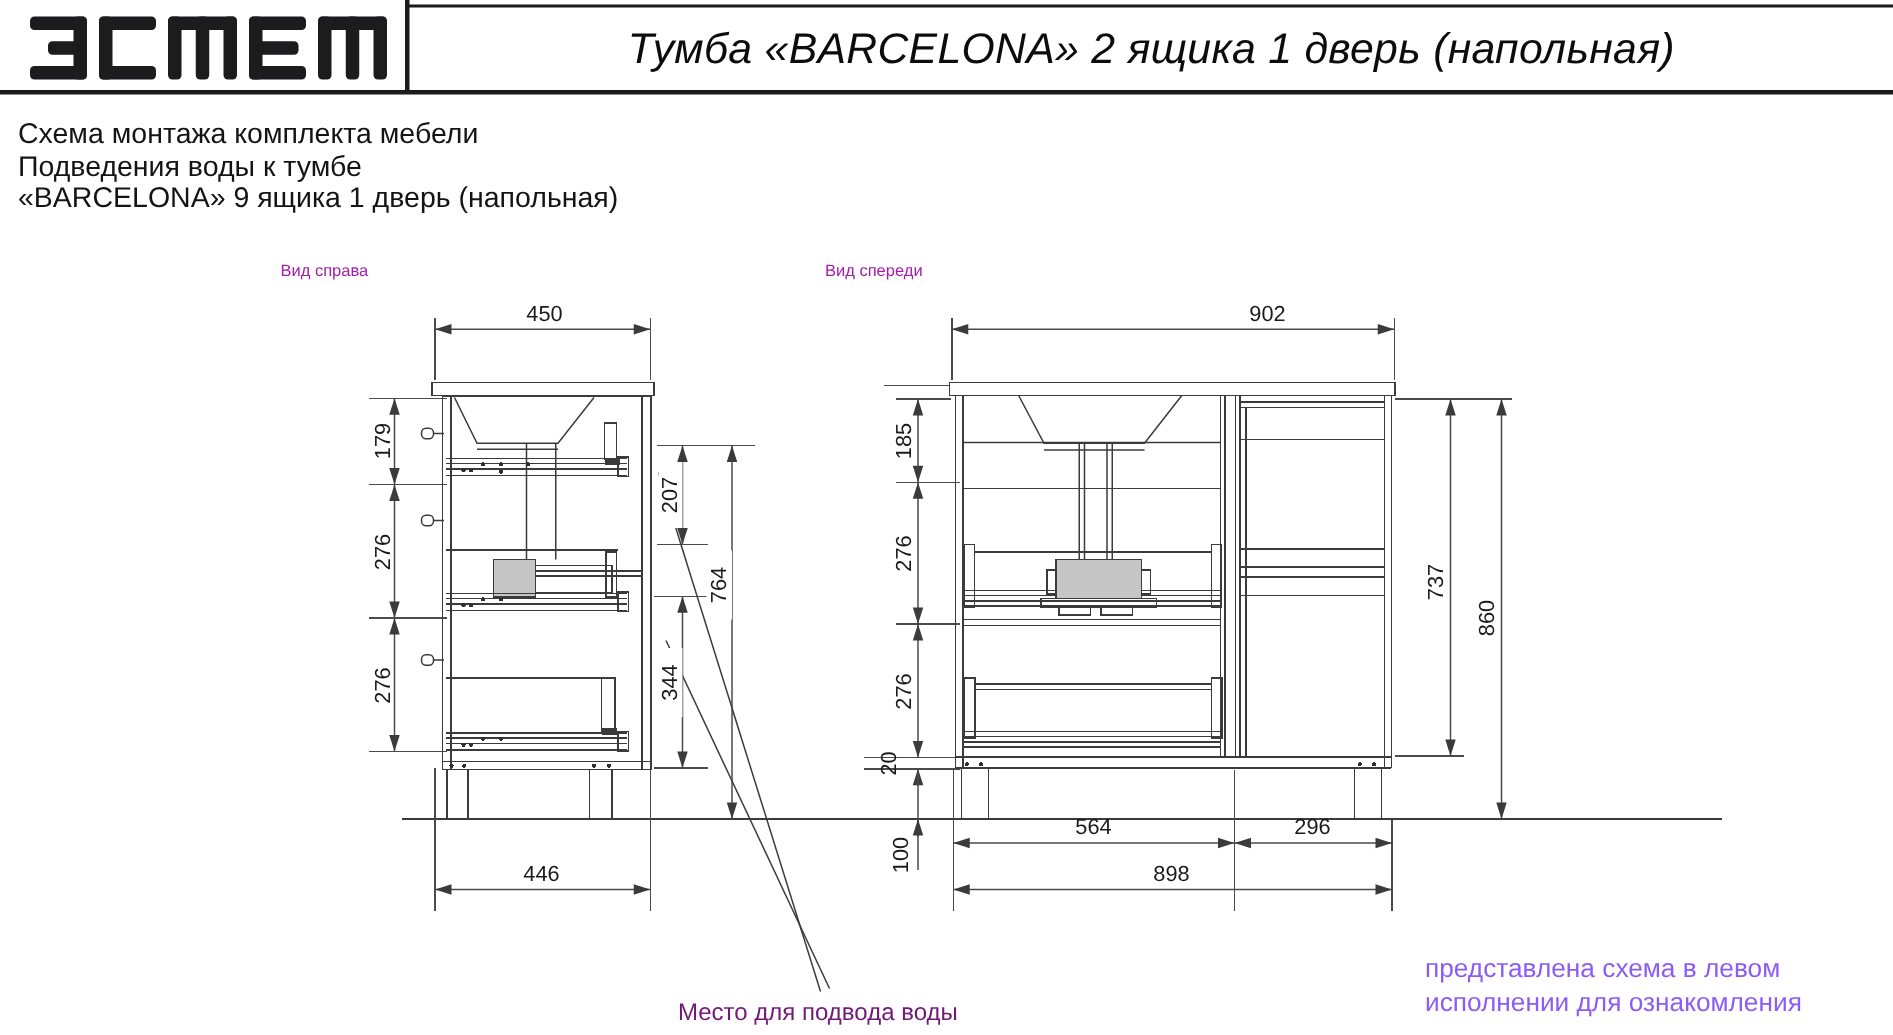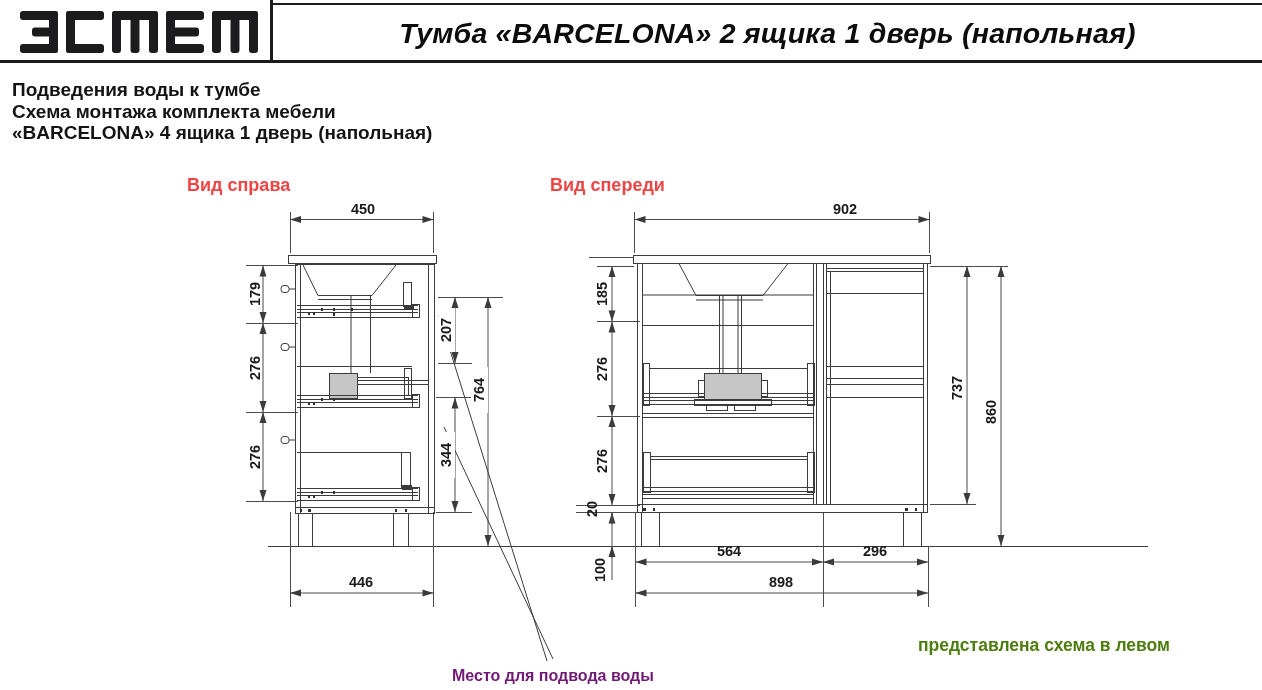--- a/index.html
+++ b/index.html
@@ -1,33 +1,33 @@
 <!DOCTYPE html>
 <html><head>
 <meta charset="utf-8">
 <style>
   html,body{margin:0;padding:0;background:#fff;}
   #page{position:relative;width:1262px;height:690px;background:#fff;overflow:hidden;
-        font-family:"Liberation Sans",sans-serif;color:#111;font-weight:bold;}
+        font-family:"Liberation Sans",sans-serif;color:#111;}
   .abs{position:absolute;}
   
   #brand-logo{left:18px;top:7px;width:240px;height:50px;}
   #hdr-divider{left:270px;top:0;width:3px;height:62px;background:#1b1b1b;}
   #hdr-top-rule{left:270px;top:2.5px;width:992px;height:2.5px;background:#1b1b1b;}
   #hdr-bottom-rule{left:0;top:59.5px;width:1262px;height:3.5px;background:#1b1b1b;}
   #doc-title{left:273px;top:10px;width:989px;height:46px;display:flex;align-items:center;justify-content:center;
              font-size:28.5px;font-style:italic;color:#0c0c0c;letter-spacing:.2px;}
   
   #description{left:12px;top:79px;font-size:19px;line-height:21.5px;color:#141414;}
   
-  .viewlabel{font-size:18px;color:#ef4444;}
+  .viewlabel{font-size:11px;color:#a21caf;}
   #right-view-label{left:187px;top:175px;}
   #front-view-label{left:550px;top:175px;}
   #water-note{left:452px;top:667px;font-size:16px;color:#701a75;}
-  #disclaimer{left:918px;top:634px;font-size:17.5px;line-height:23px;color:#4d7c0f;}
+  #disclaimer{left:950px;top:634px;font-size:17.5px;line-height:23px;color:#8b5cf6;}
   
   #drawing{left:0;top:0;}
   .ln{stroke:#3b3b3b;stroke-width:1;fill:none;}
   .dm{stroke:#4b4b4b;stroke-width:1;fill:none;}
   .crisp{shape-rendering:crispEdges;}
   .dt{font-family:"Liberation Sans",sans-serif;font-size:14.5px;fill:#1a1a1a;}
   .dot{fill:#2f2f2f;stroke:none;}
   .fillrect{stroke:#3b3b3b;}
 </style>
 </head>
@@ -64,30 +64,31 @@
           <rect x="194" y="4" width="46" height="9" rx="3"></rect>
       </g>
     </svg>
   </div>
   <div class="abs" id="hdr-divider"></div>
   <div class="abs" id="hdr-top-rule"></div>
   <div class="abs" id="hdr-bottom-rule"></div>
   <div class="abs" id="doc-title">Тумба «BARCELONA» 2 ящика 1 дверь (напольная)</div>
 
   <div class="abs" id="description">
+    <div>Схема монтажа комплекта мебели</div>
     <div>Подведения воды к тумбе</div>
-    <div>Схема монтажа комплекта мебели</div>
-    <div>«BARCELONA» 4 ящика 1 дверь (напольная)</div>
+    <div>«BARCELONA» 9 ящика 1 дверь (напольная)</div>
   </div>
 
   <div class="abs viewlabel" id="right-view-label">Вид справа</div>
   <div class="abs viewlabel" id="front-view-label">Вид спереди</div>
   <div class="abs" id="water-note">Место для подвода воды</div>
   <div class="abs" id="disclaimer">
     <div>представлена схема в левом</div>
+    <div>исполнении для ознакомления</div>
   </div>
 
   <svg class="abs" id="drawing" width="1262" height="690" viewBox="0 0 1262 690">
     <defs>
       <marker id="ah" viewBox="0 0 12 8" refX="11.5" refY="4" markerWidth="12" markerHeight="8" markerUnits="userSpaceOnUse" orient="auto-start-reverse">
         <path d="M0.5,0.5 L11.5,4 L0.5,7.5 Z" fill="#3b3b3b"></path>
       </marker>
     </defs>
 
     <g class="crisp">

